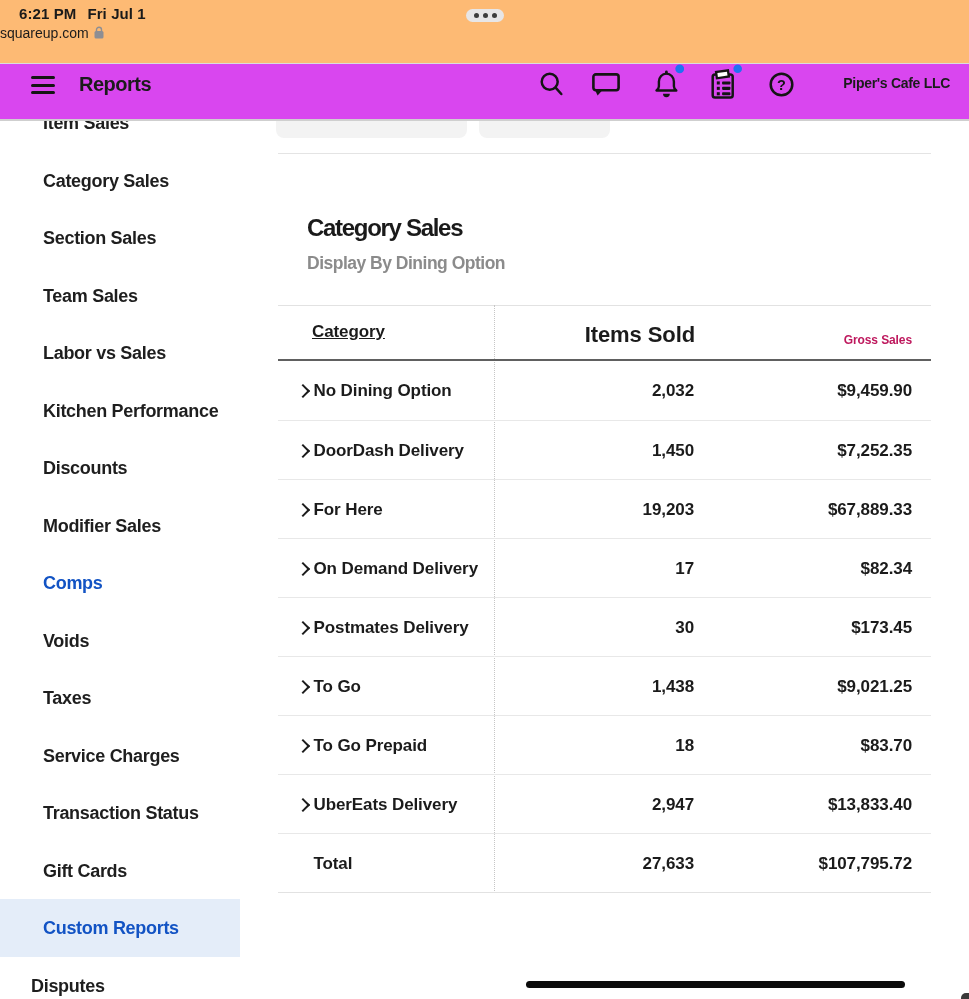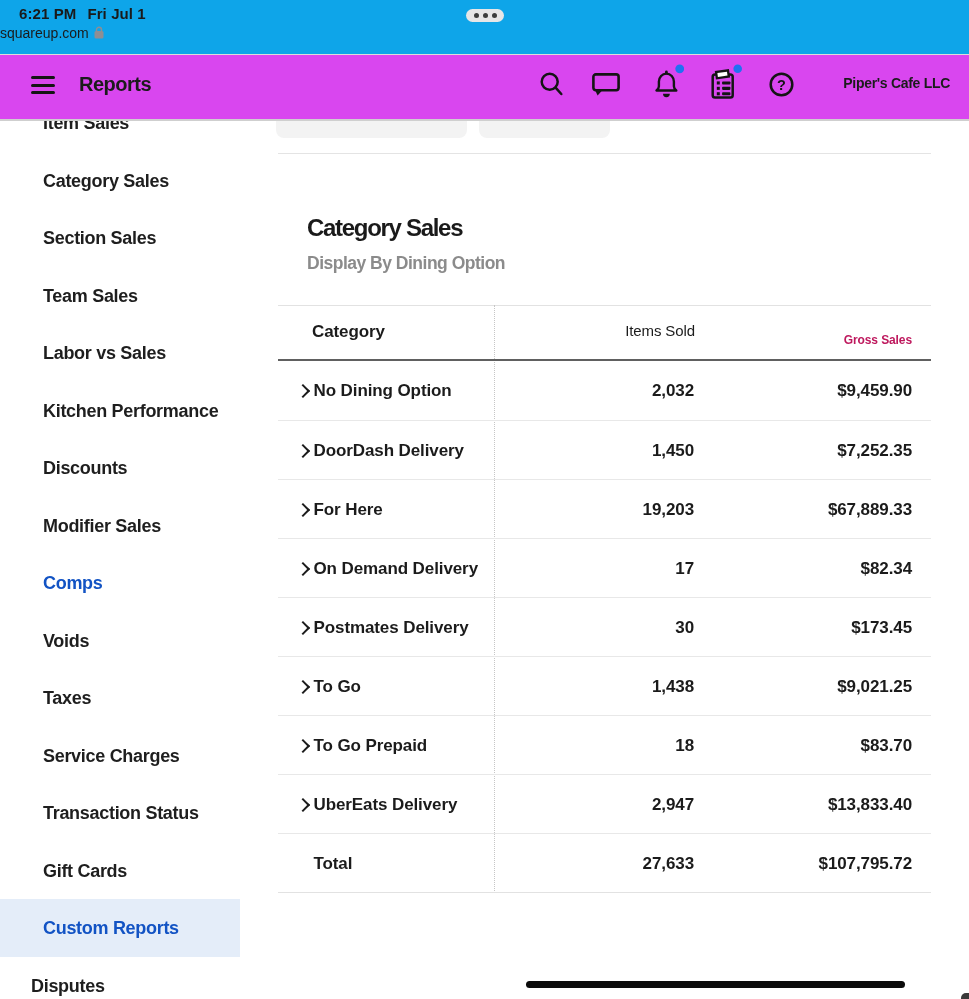--- a/index.html
+++ b/index.html
@@ -1,20 +1,20 @@
 <!DOCTYPE html>
 <html><head>
 <meta charset="utf-8">
 <style>
 * { margin:0; padding:0; box-sizing:border-box; }
 html,body { width:969px; height:999px; background:#fff; font-family:"Liberation Sans",sans-serif; overflow:hidden; position:relative; }
 .abs { position:absolute; }
 
 
-#statusbar { z-index:6; position:absolute; left:0; top:0; width:969px; height:55px; background:#0ea5e9; border-bottom:1px solid #dcdcdc; }
+#statusbar { z-index:6; position:absolute; left:0; top:0; width:969px; height:64px; background:#fdba74; border-bottom:1px solid #dcdcdc; }
 #time { position:absolute; left:19px; top:5px; font-size:15px; font-weight:700; color:#1a1a1a; letter-spacing:0.1px; }
 #time .gap { display:inline-block; width:11px; }
 #tabpill { position:absolute; left:466px; top:9px; width:38px; height:13px; border-radius:7px; background:#e7e6e7; display:flex; align-items:center; justify-content:center; gap:4px; }
 #tabpill i { width:5px; height:5px; border-radius:50%; background:#3d3d3d; }
 #urlrow { position:absolute; left:0; top:25px; width:969px; text-align:left; font-size:14px; color:#1b1b1b; }
 #urlrow .lock { display:inline-block; vertical-align:-1px; margin-left:5px; }
 
 
 #nav { z-index:5; position:absolute; left:0; top:51px; width:969px; height:70px; background:#d946ef; border-bottom:2px solid #cfcfcf; }
 #burger { position:absolute; left:31px; top:25px; width:24px; height:18px; }
@@ -122,22 +122,22 @@
 <div id="main">
   <div class="abs" style="left:276px; top:120px; width:191px; height:18px; background:#f3f3f3; border-radius:0 0 8px 8px;"></div>
   <div class="abs" style="left:479px; top:120px; width:131px; height:18px; background:#f3f3f3; border-radius:0 0 8px 8px;"></div>
   <div class="abs" style="left:278px; top:153px; width:653px; height:1px; background:#e4e4e4;"></div>
 
   <div class="abs" style="left:307px; top:214px; font-size:24px; font-weight:700; letter-spacing:-1.3px; color:#1a1a1a;">Category Sales</div>
   <div class="abs" style="left:307px; top:253px; font-size:17.5px; font-weight:700; letter-spacing:-0.5px; color:#8b8b8b;">Display By Dining Option</div>
 
   <div class="abs" style="left:278px; top:305px; width:653px; height:1px; background:#e2e2e2;"></div>
   <div class="abs" style="left:494px; top:305px; width:1px; height:586px; border-left:1px dotted #c6c6c6;"></div>
-  <div class="abs" style="left:312px; top:322px; font-size:17px; font-weight:700; letter-spacing:-0.1px; color:#1b1b1b;">Category</div>
-  <div class="abs" style="right:274px; top:322px; font-size:15px; font-weight:400; letter-spacing:-0.1px; color:#1b1b1b;text-align:right;">Items Sold</div>
+  <div class="abs" style="left:312px; top:322px; font-size:17px; font-weight:700; letter-spacing:-0.1px; color:#1b1b1b;text-decoration:underline;">Category</div>
+  <div class="abs" style="right:274px; top:322px; font-size:22px; font-weight:700; letter-spacing:-0.1px; color:#1b1b1b;text-align:right;">Items Sold</div>
   <div class="abs" style="right:57px; top:322px; font-size:12px; font-weight:700; letter-spacing:-0.1px; color:#be185d;margin-top:11px;">Gross Sales</div>
   <div class="abs" style="left:278px; top:359px; width:653px; height:2px; background:#606060;"></div>
 
   <div class="trow" style="top:361px; border-top:none;">
       <span class="chev"></span>
       <span class="lbl">No Dining Option</span>
       <span class="n1">2,032</span>
       <span class="n2">$9,459.90</span>
     </div>
   <div class="trow" style="top:420px;">

